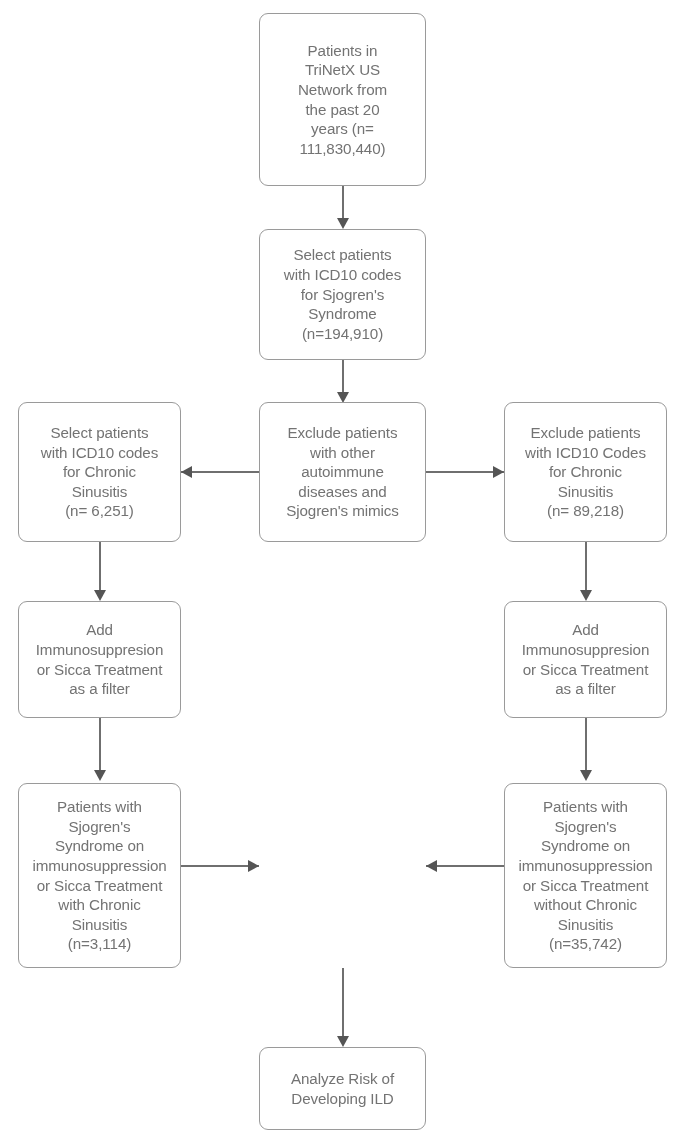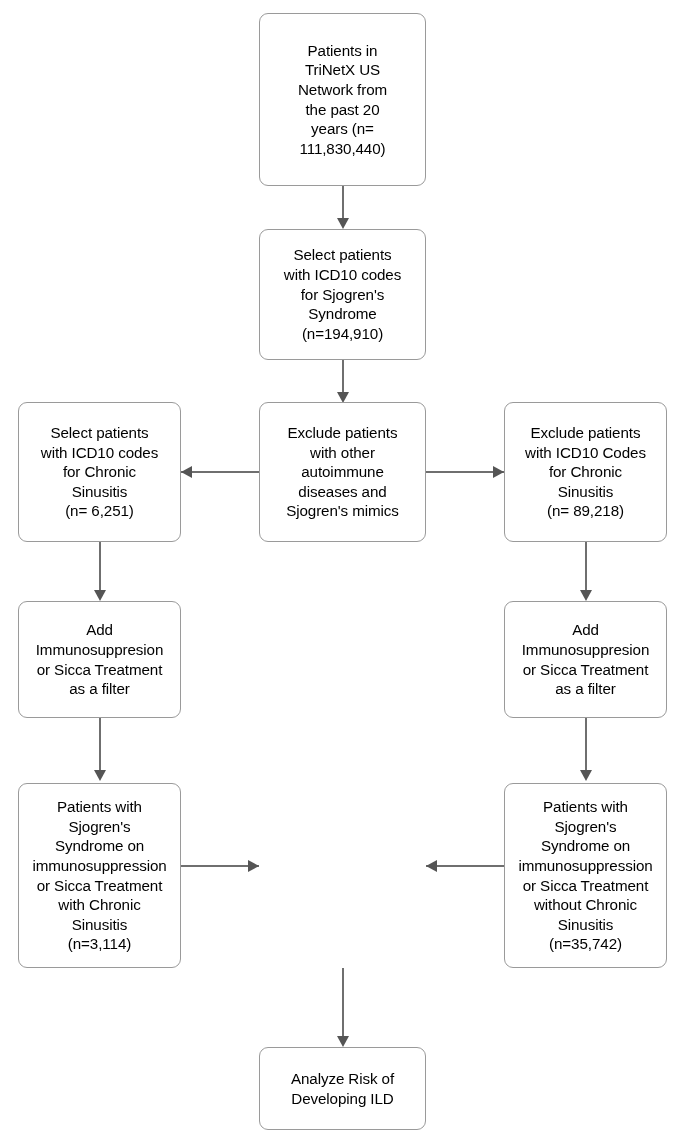--- a/index.html
+++ b/index.html
@@ -18,21 +18,21 @@
   .node {
     position: absolute;
     box-sizing: border-box;
     border: 1.3px solid #9a9a9a;
     border-radius: 9px;
     background: #ffffff;
     display: flex;
     align-items: center;
     justify-content: center;
     text-align: center;
-    color: #000000;
+    color: #737373;
     font-size: 15.2px;
     line-height: 1.29;
     padding: 2px 1px;
     white-space: pre-line;
     letter-spacing: -0.1px;
   }
   
   .conn {
     position: absolute;
   }

